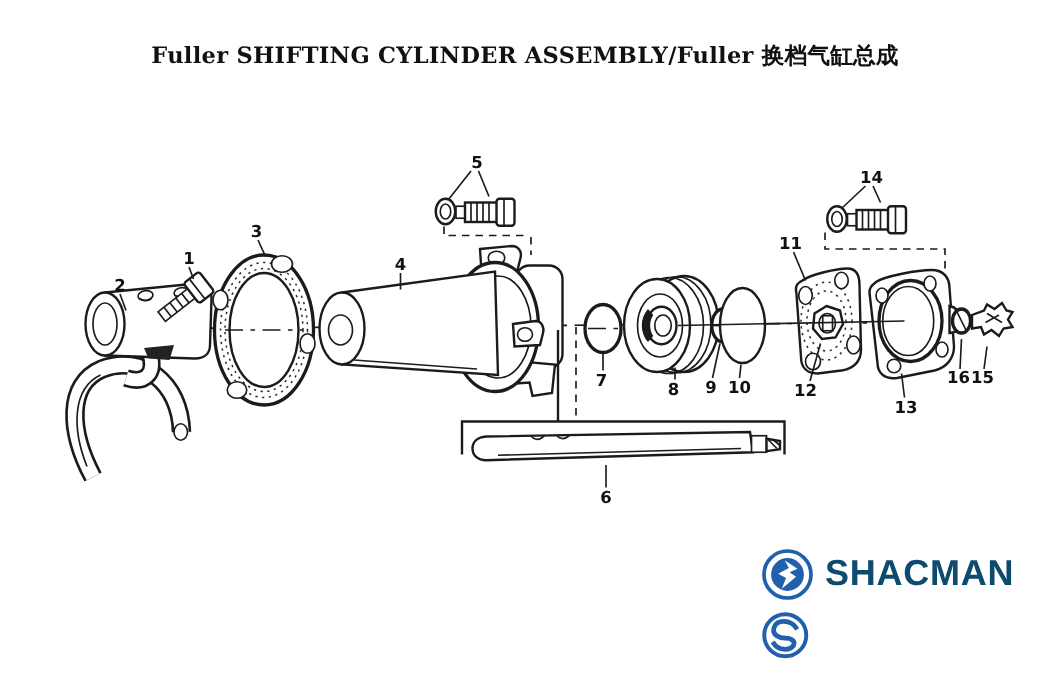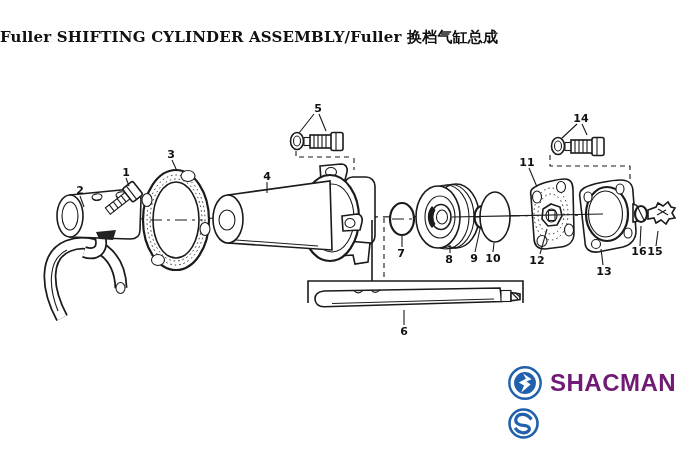--- a/index.html
+++ b/index.html
@@ -1,36 +1,36 @@
 <!DOCTYPE html>
 <html><head>
 <meta charset="utf-8">
 <style>
   html,body{margin:0;padding:0;background:#ffffff;}
   .page{position:relative;width:700px;height:462px;background:#ffffff;overflow:hidden;
         font-family:"DejaVu Sans",sans-serif;}
-  .title{position:absolute;top:28px;left:0;width:700px;text-align:left;
+  .title{position:absolute;top:28px;left:0;width:700px;text-align:center;
          font-family:"DejaVu Serif","Liberation Serif",serif;font-weight:bold;
          font-size:15px;color:#111;letter-spacing:0.2px;}
   svg.diagram{position:absolute;left:0;top:0;}
   svg .ln{stroke:#1b1b1b;stroke-width:1.6;fill:none;}
   svg .lnthin{stroke:#1b1b1b;stroke-width:1.1;fill:none;}
   svg .wh{stroke:#1b1b1b;stroke-width:1.6;fill:#ffffff;}
   svg .whthin{stroke:#1b1b1b;stroke-width:1.1;fill:#ffffff;}
   svg .thick{stroke:#1b1b1b;stroke-width:2.2;fill:#ffffff;}
   svg .stip{stroke:#2a2a2a;stroke-width:1;fill:none;stroke-dasharray:1.5 3;}
   svg .dash{stroke:#1b1b1b;stroke-width:1.1;fill:none;stroke-dasharray:5 4;}
   svg .cline{stroke:#1b1b1b;stroke-width:1.1;fill:none;stroke-dasharray:12 5 3 5;}
   svg .leader{stroke:#1b1b1b;stroke-width:1.1;fill:none;}
   svg text.callout{font-family:"DejaVu Sans",sans-serif;font-size:11px;font-weight:bold;
                    fill:#111;text-anchor:middle;}
   .logos{position:absolute;left:506px;top:363px;width:190px;}
   .logo-row{display:flex;align-items:center;height:40px;}
   .logo-row .word{font-family:"Liberation Sans","DejaVu Sans",sans-serif;font-weight:bold;
-                  color:#701a75;font-size:24px;letter-spacing:0.5px;margin-left:6px;}
+                  color:#0c4a6e;font-size:24px;letter-spacing:0.5px;margin-left:6px;}
 </style>
 </head>
 <body>
 
 <div class="page">
 
   <div class="title">Fuller SHIFTING CYLINDER ASSEMBLY/Fuller 换档气缸总成</div>
 
   <svg class="diagram" width="700" height="462" viewBox="0 0 700 462">
 

